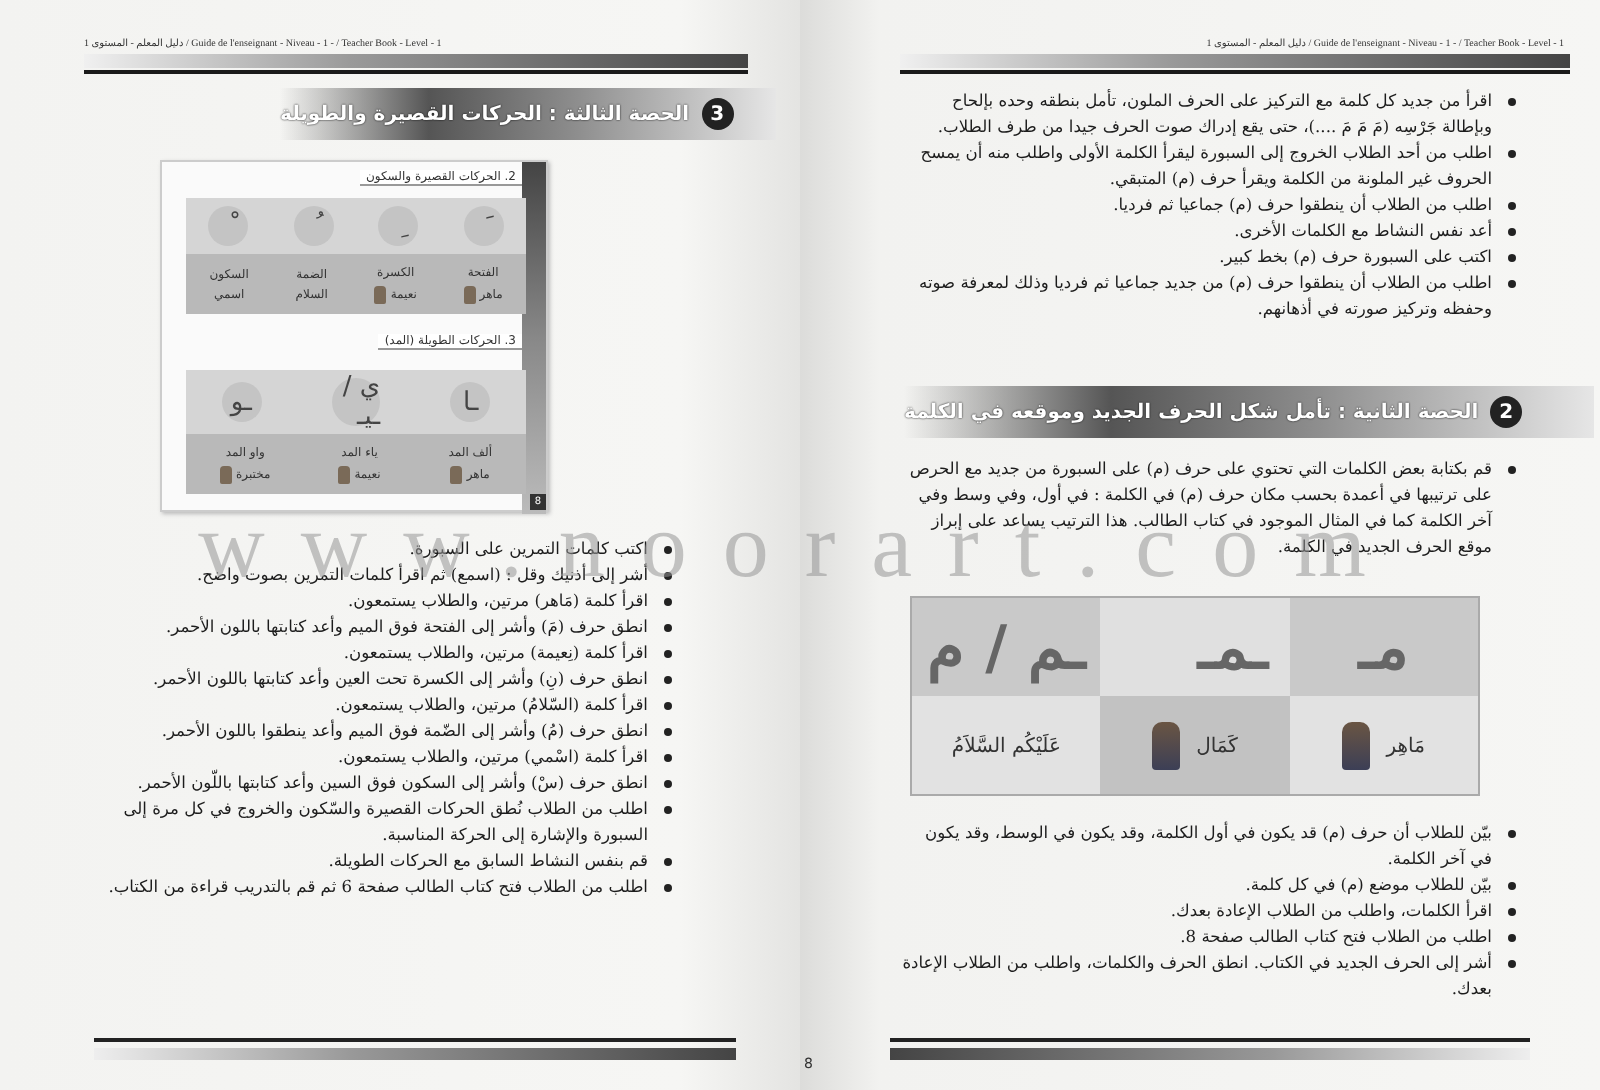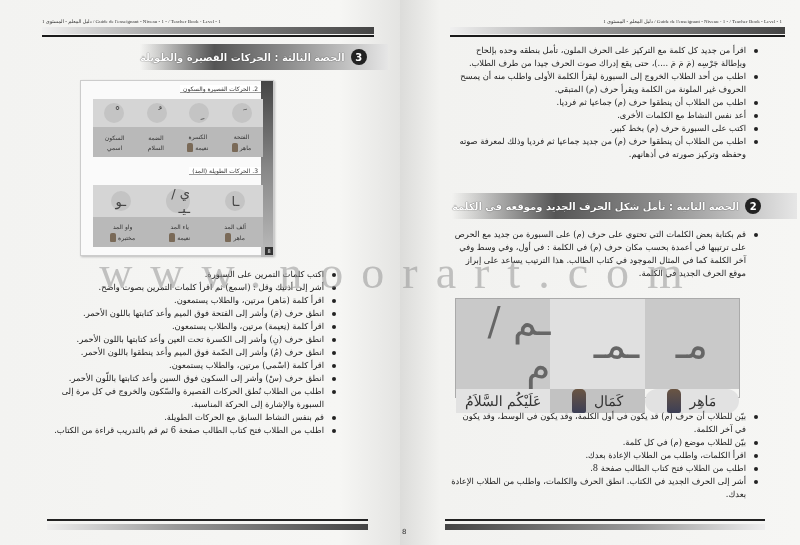--- a/index.html
+++ b/index.html
@@ -87,22 +87,22 @@
     font-size: 5px; display: flex; align-items: center; justify-content: center;
   }
 
   
   .fig-right {
     position: absolute; left: 55px; top: 298px; width: 285px; height: 100px;
     border: 1px solid #aaa; display: grid; grid-template-columns: 1fr 1fr 1fr; grid-template-rows: 1fr 1fr;
     direction: rtl;
   }
   .fr-cell { display: flex; align-items: center; justify-content: center; gap: 8px; font-family: "DejaVu Serif", serif; }
-  .fr-letter { font-size: 39px; color: #666; font-weight: normal; }
-  .fr-word { font-size: 14px; color: #333; }
+  .fr-letter { font-size: 30px; color: #666; font-weight: bold; }
+  .fr-word { font-size: 10px; color: #333; }
   .fr-person { width: 14px; height: 24px; border-radius: 5px 5px 2px 2px; background: linear-gradient(#6a5543, #3c3f56); }
 
   
   .foot-line { position: absolute; height: 2px; background: #222; top: 519px; }
   .foot-bar { position: absolute; height: 6px; top: 524px; }
   .page.left .foot-line, .page.left .foot-bar { left: 47px; width: 321px; }
   .page.left .foot-bar { background: linear-gradient(90deg, #eee 0%, #999 40%, #444 100%); }
   .page.right .foot-line, .page.right .foot-bar { left: 45px; width: 320px; }
   .page.right .foot-bar { background: linear-gradient(90deg, #444 0%, #999 60%, #eee 100%); }
   .page-num { position: absolute; left: 402px; top: 528px; font-size: 7px; color: #333; }
@@ -205,20 +205,21 @@
       <div class="fig-pagebadge">8</div>
     </div>
 
     <ul class="bullets" style="right:62px; top:268px; width:300px;">
       <li>اكتب كلمات التمرين على السبورة.</li>
       <li>أشر إلى أذنيك وقل : (اسمع) ثم اقرأ كلمات التمرين بصوت واضح.</li>
       <li>اقرأ كلمة (مَاهر) مرتين، والطلاب يستمعون.</li>
       <li>انطق حرف (مَ) وأشر إلى الفتحة فوق الميم وأعد كتابتها باللون الأحمر.</li>
       <li>اقرأ كلمة (نِعيمة) مرتين، والطلاب يستمعون.</li>
       <li>انطق حرف (نِ) وأشر إلى الكسرة تحت العين وأعد كتابتها باللون الأحمر.</li>
+      <li>اقرأ كلمة (السّلامُ) مرتين، والطلاب يستمعون.</li>
       <li>انطق حرف (مُ) وأشر إلى الضّمة فوق الميم وأعد ينطقوا باللون الأحمر.</li>
       <li>اقرأ كلمة (اسْمي) مرتين، والطلاب يستمعون.</li>
       <li>انطق حرف (سْ) وأشر إلى السكون فوق السين وأعد كتابتها باللّون الأحمر.</li>
       <li>اطلب من الطلاب نُطق الحركات القصيرة والسّكون والخروج في كل مرة إلى السبورة والإشارة إلى الحركة المناسبة.</li>
       <li>قم بنفس النشاط السابق مع الحركات الطويلة.</li>
       <li>اطلب من الطلاب فتح كتاب الطالب صفحة 6 ثم قم بالتدريب قراءة من الكتاب.</li>
     </ul>
 
     <div class="foot-line"></div>
     <div class="foot-bar"></div>
@@ -256,21 +257,21 @@
     <div class="fig-right">
       <div class="fr-cell" style="background:#c9c9c9;">
         <span class="fr-letter">مـ</span>
       </div>
       <div class="fr-cell" style="background:#e0e0e0;padding-left:38px;">
         <span class="fr-letter">ـمـ</span>
       </div>
       <div class="fr-cell" style="background:#c9c9c9;">
         <span class="fr-letter">ـم / م</span>
       </div>
-      <div class="fr-cell" style="background:#e2e2e2;border-radius:16px;">
+      <div class="fr-cell" style="background:#e2e2e2;">
         <span class="fr-word">مَاهِر</span>
         <span class="fr-person"></span>
       </div>
       <div class="fr-cell" style="background:#c2c2c2;">
         <span class="fr-word">كَمَال</span>
         <span class="fr-person"></span>
       </div>
       <div class="fr-cell" style="background:#e2e2e2;">
         <span class="fr-word">عَلَيْكُم   السَّلاَمُ</span>
       </div>

